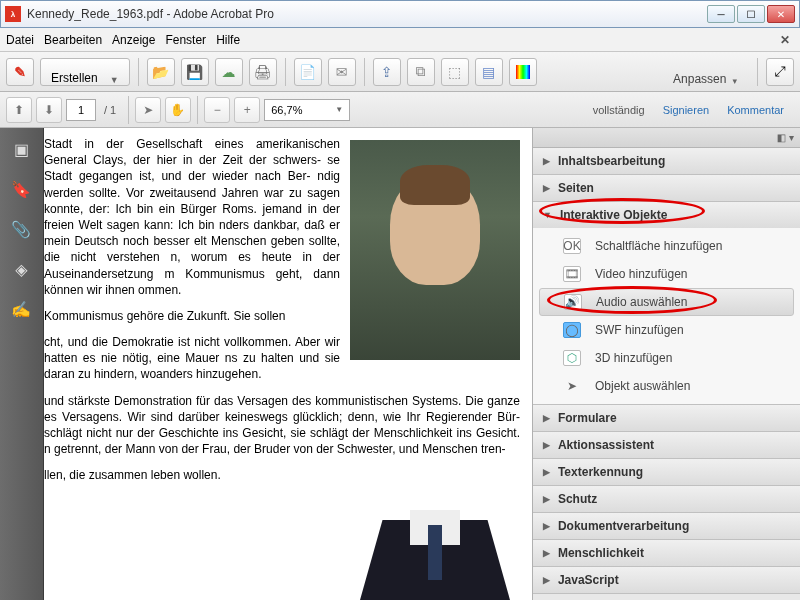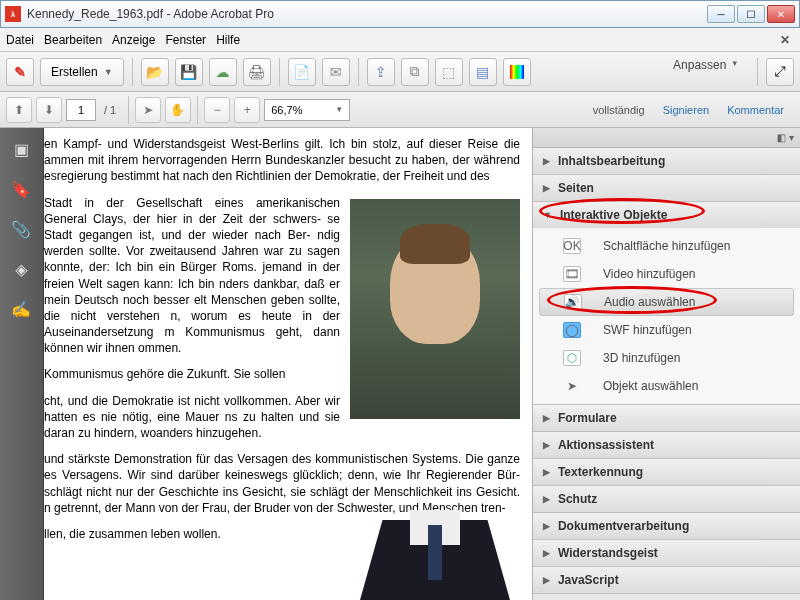--- a/index.html
+++ b/index.html
@@ -11,23 +11,23 @@
 .winbtns { display: flex; gap: 2px; }
 .winbtn { width: 28px; height: 18px; border: 1px solid #8aa; background: linear-gradient(#f7fbff,#d7e6f5); border-radius: 2px; display: flex; align-items: center; justify-content: center; font-size: 10px; }
 .winbtn.close { background: linear-gradient(#f5a3a0,#d9534f); border-color: #a33; color: #fff; }
 
 .menubar { height: 24px; background: #f2f2f2; border-bottom: 1px solid #c7c7c7; display: flex; align-items: center; padding: 0 6px; font-size: 12px; }
 .menubar span { margin-right: 10px; cursor: default; }
 .menubar .closex { margin-left: auto; margin-right: 4px; font-weight: bold; color: #555; }
 
 .toolbar { height: 40px; background: linear-gradient(#f5f5f5,#e5e5e5); border-bottom: 1px solid #b5b5b5; display: flex; align-items: center; padding: 0 6px; gap: 6px; }
 .tbtn { width: 28px; height: 28px; border: 1px solid #bbb; background: linear-gradient(#fff,#ececec); border-radius: 3px; display: flex; align-items: center; justify-content: center; font-size: 14px; }
-.erstellen { height: 28px; padding: 0 10px; border: 1px solid #bbb; background: linear-gradient(#fff,#ececec); border-radius: 3px; display: flex; align-items: center; gap: 6px; font-size: 12px; }
+.erstellen { height: 28px; padding: 0 10px; border: 1px solid #bbb; background: linear-gradient(#fff,#ececec); border-radius: 3px; display: flex; align-items: flex-end; gap: 12px; font-size: 12px; }
 .tdivider { width: 1px; height: 28px; background: #c0c0c0; margin: 0 2px; }
-.anpassen { margin-left: auto; height: 28px; padding: 0 12px; display: flex; align-items: flex-start; font-size: 12px; gap: 6px; color: #444; }
+.anpassen { margin-left: auto; height: 28px; padding: 0 12px; display: flex; align-items: flex-end; font-size: 12px; gap: 6px; color: #444; }
 
 .toolbar2 { height: 36px; background: linear-gradient(#f2f2f2,#e3e3e3); border-bottom: 1px solid #b5b5b5; display: flex; align-items: center; padding: 0 6px; gap: 4px; }
 .t2btn { width: 26px; height: 26px; border: 1px solid #c5c5c5; background: linear-gradient(#fff,#ececec); border-radius: 3px; display: flex; align-items: center; justify-content: center; color: #777; font-size: 12px; }
 .pagebox { width: 30px; height: 22px; border: 1px solid #aaa; background: #fff; text-align: center; font-size: 11px; }
 .pagetotal { font-size: 11px; color: #555; margin: 0 6px 0 4px; }
 .zoominput { height: 22px; width: 86px; border: 1px solid #aaa; background: #fff; font-size: 11px; display: flex; align-items: center; justify-content: space-between; padding: 0 6px; }
 .rightlinks { margin-left: auto; display: flex; gap: 18px; font-size: 11px; padding-right: 10px; }
 .rightlinks span { cursor: pointer; }
 .rightlinks .sig { color: #2a6fb5; }
 
@@ -43,21 +43,21 @@
 .doc .photo .suit { position: absolute; bottom: 0; width: 150px; height: 80px; background: #1a1a25; clip-path: polygon(0 100%,15% 0,85% 0,100% 100%); }
 .doc .photo .collar { position:absolute; bottom:55px; width:50px; height:35px; background:#eee; }
 .doc .photo .tie { position:absolute; bottom:20px; width:14px; height:55px; background:#2a3a5a; }
 
 .toolspane { width: 268px; background: #e8e8e8; border-left: 1px solid #b0b0b0; display: flex; flex-direction: column; font-size: 12px; overflow: hidden; }
 .toolspane .headerrow { height: 20px; background: linear-gradient(#e3e3e3,#d4d4d4); border-bottom: 1px solid #b5b5b5; display:flex; align-items:center; justify-content:flex-end; padding:0 6px; color:#666; font-size:10px; }
 .accordion { border-bottom: 1px solid #c0c0c0; }
 .acc-head { height: 26px; background: linear-gradient(#f0f0f0,#dcdcdc); display: flex; align-items: center; padding: 0 10px; gap: 8px; cursor: pointer; font-weight: bold; color: #333; }
 .acc-head .tri { font-size: 9px; color: #666; }
 .acc-body { background: #f7f7f7; padding: 4px 0; }
-.tool-item { height: 28px; display: flex; align-items: center; gap: 22px; padding: 0 14px 0 30px; cursor: pointer; color: #444; }
+.tool-item { height: 28px; display: flex; align-items: center; gap: 14px; padding: 0 14px 0 30px; cursor: pointer; color: #444; }
 .tool-item .ticon { width: 18px; height: 16px; display: flex; align-items: center; justify-content: center; font-size: 12px; color: #666; border:1px solid #bbb; border-radius:2px; background:#fff; }
 .tool-item.selected { background: linear-gradient(#eee,#d8d8d8); border: 1px solid #c5c5c5; border-radius: 3px; margin: 0 6px; padding-left: 24px; }
 
 .red-oval { position: absolute; border: 3px solid #e00000; border-radius: 50%; pointer-events: none; }
 </style>
 </head>
 <body>
 
 <div class="titlebar">
   <div class="pdf-badge">λ</div>
@@ -137,21 +137,20 @@
 <div class="workspace">
   <div class="navpane">
     <div class="navicon">▣</div>
     <div class="navicon">🔖</div>
     <div class="navicon">📎</div>
     <div class="navicon">◈</div>
     <div class="navicon">✍</div>
   </div>
 
   <div class="doc">
-    <p>en Kampf- und Widerstandsgeist West-Berlins gilt. Ich bin stolz, auf dieser Reise die ammen mit ihrem hervorragenden Herrn Bundeskanzler besucht zu haben, der während esregierung bestimmt hat nach den Richtlinien der Demokratie, der Freiheit und des</p>
     <div class="photo">
       <div class="suit"></div>
         <div class="collar"></div>
         <div class="tie"></div>
         <div class="head"></div>
     </div>
     <p>Stadt in der Gesellschaft eines amerikanischen General Clays, der hier in der Zeit der schwers- se Stadt gegangen ist, und der wieder nach Ber- ndig werden sollte. Vor zweitausend Jahren war zu sagen konnte, der: Ich bin ein Bürger Roms. jemand in der freien Welt sagen kann: Ich bin nders dankbar, daß er mein Deutsch noch besser elt Menschen geben sollte, die nicht verstehen n, worum es heute in der Auseinandersetzung m Kommunismus geht, dann können wir ihnen ommen.</p>
     <p>Kommunismus gehöre die Zukunft. Sie sollen</p>
     <p>cht, und die Demokratie ist nicht vollkommen. Aber wir hatten es nie nötig, eine Mauer ns zu halten und sie daran zu hindern, woanders hinzugehen.</p>
     <p>und stärkste Demonstration für das Versagen des kommunistischen Systems. Die ganze es Versagens. Wir sind darüber keineswegs glücklich; denn, wie Ihr Regierender Bür- schlägt nicht nur der Geschichte ins Gesicht, sie schlägt der Menschlichkeit ins Gesicht. n getrennt, der Mann von der Frau, der Bruder von der Schwester, und Menschen tren-</p>
@@ -233,21 +232,21 @@
       </div>
     <div class="accordion">
         <div class="acc-head">
           <span class="tri">▶</span>
           <span>Dokumentverarbeitung</span>
         </div>
       </div>
     <div class="accordion">
         <div class="acc-head">
           <span class="tri">▶</span>
-          <span>Widerstandsgeist</span>
+          <span>Menschlichkeit</span>
         </div>
       </div>
     <div class="accordion">
         <div class="acc-head">
           <span class="tri">▶</span>
           <span>JavaScript</span>
         </div>
       </div>
 
     <div class="red-oval" style="left:6px; top:70px; width:166px; height:26px;"></div>

